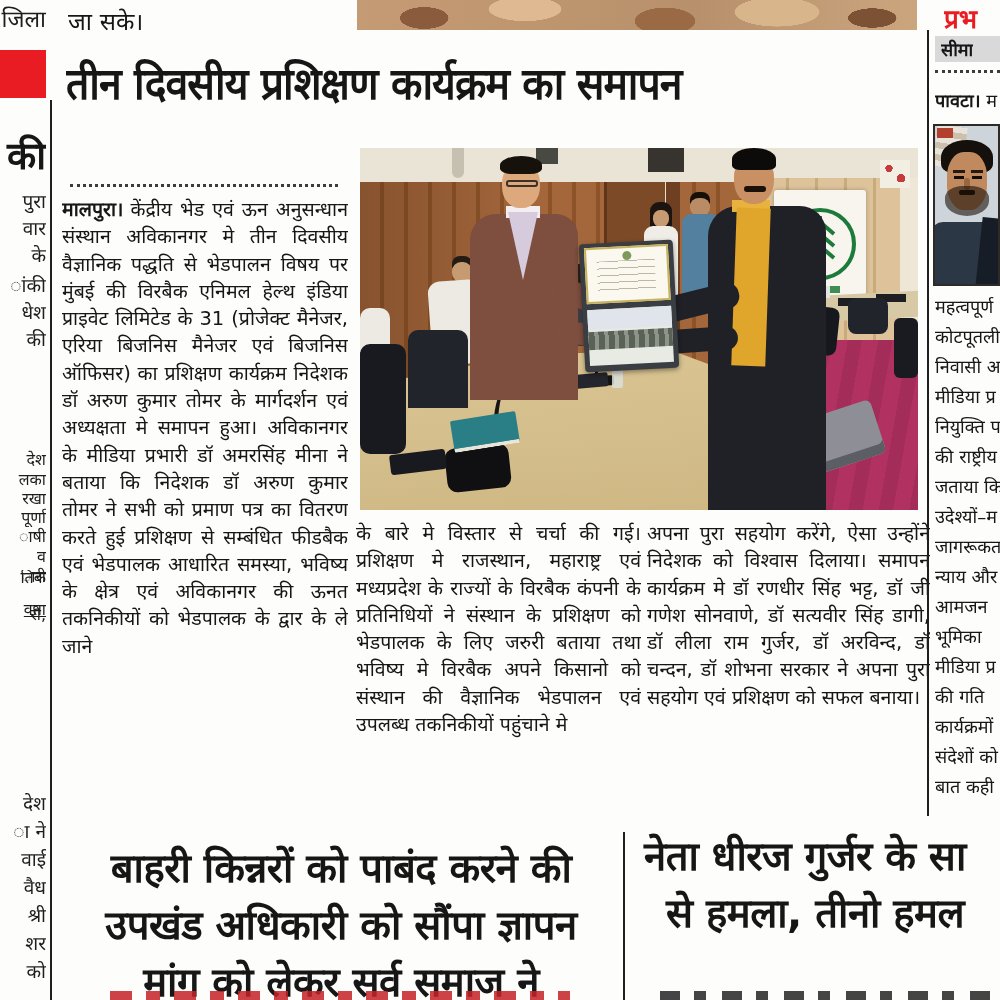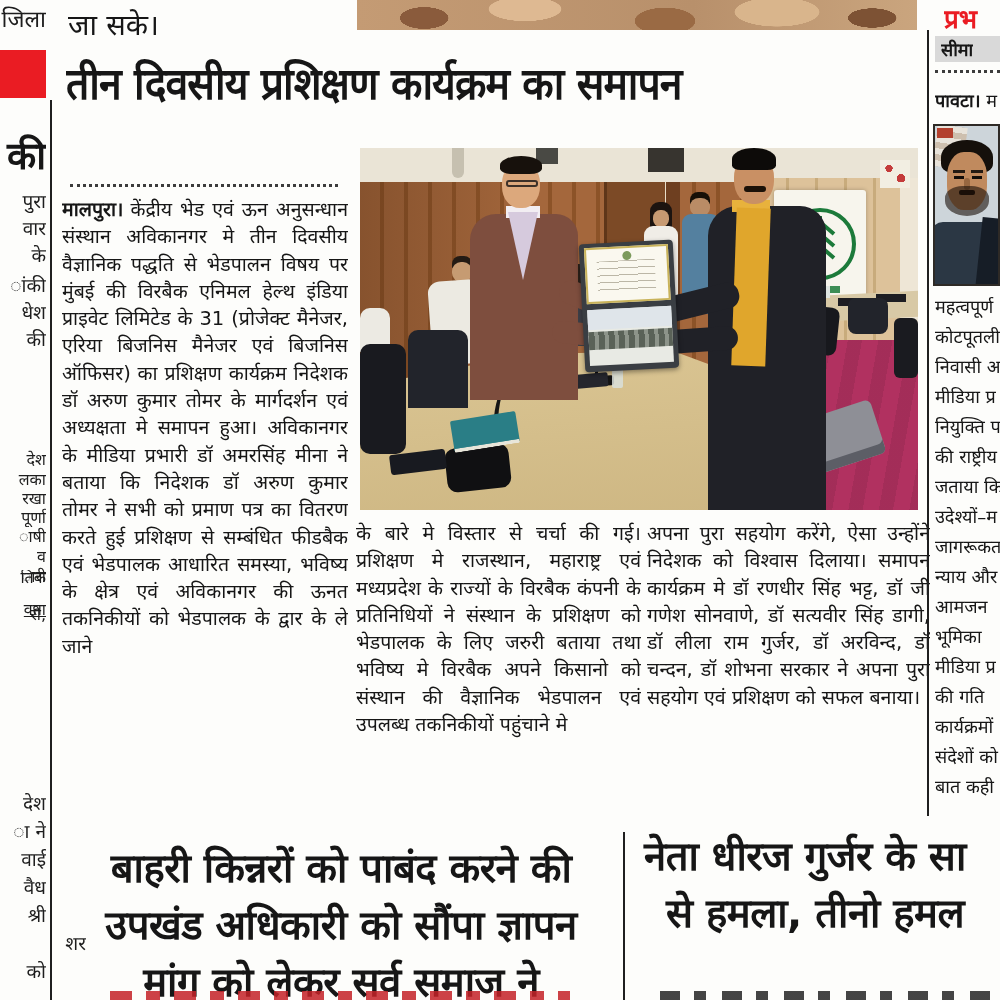--- a/index.html
+++ b/index.html
@@ -31,21 +31,21 @@
       radial-gradient(50px 22px at 55% 70%, #9a6a44 0 60%, transparent 61%),
       radial-gradient(70px 24px at 75% 40%, #d9b58c 0 60%, transparent 61%),
       radial-gradient(40px 16px at 92% 60%, #7d5234 0 60%, transparent 61%),
       linear-gradient(90deg,#c49b74,#b8906b 60%, #caa57e);}
 </style>
 </head>
 <body>
 
 <div class="page">
 
-  <div class="abs nw" style="left:68px;top:4px;width:260px;font-size:29px;">जा सके।</div>
+  <div class="abs nw" style="left:68px;top:4px;width:260px;font-size:24px;">जा सके।</div>
 
   <div class="topphoto"></div>
 
   <div class="abs fragA nw" style="left:0;top:6px;font-size:23px;">जिला</div>
   <div class="abs" style="left:0;top:50px;width:46px;height:48px;background:#ea1c23;"></div>
   <div class="abs rule-v" style="left:50px;top:100px;height:900px;"></div>
   <div class="abs nw" style="left:0;top:128px;width:46px;text-align:right;font-size:38px;font-weight:800;">की</div>
 
   <div class="abs fragA nw" style="left:0;top:188px;">पुरा</div>
   <div class="abs fragA nw" style="left:0;top:215px;">वार</div>
@@ -63,21 +63,21 @@
   <div class="abs frag nw" style="left:0;top:567px;">ारी</div>
   <div class="abs frag nw" style="left:0;top:570px;font-family:Liberation Mono, monospace;">तिक</div>
   <div class="abs frag nw" style="left:0;top:605px;">री,</div>
   <div class="abs frag nw" style="left:0;top:600px;text-decoration:underline;">वता</div>
 
   <div class="abs fragA nw" style="left:0;top:790px;">देश</div>
   <div class="abs fragA nw" style="left:0;top:818px;">ा ने</div>
   <div class="abs fragA nw" style="left:0;top:846px;">वाई</div>
   <div class="abs fragA nw" style="left:0;top:874px;">वैध</div>
   <div class="abs fragA nw" style="left:0;top:902px;">श्री</div>
-  <div class="abs fragA nw" style="left:0;top:930px;padding-left:40px;">शर</div>
+  <div class="abs fragA nw" style="left:0;top:930px;">शर</div>
   <div class="abs fragA nw" style="left:0;top:958px;">को</div>
 
   <div class="abs nw headline-main" style="left:66px;top:52px;width:854px;">तीन दिवसीय प्रशिक्षण कार्यक्रम का समापन</div>
 
   <div class="abs dotted" style="left:70px;top:184px;width:268px;"></div>
 
   <div class="abs bodytxt just" style="left:62px;top:196px;width:286px;height:632px;overflow:hidden;">
     <span class="b" style="padding-right:7px;">मालपुरा।</span><span>केंद्रीय भेड एवं ऊन अनुसन्धान संस्थान अविकानगर मे तीन दिवसीय वैज्ञानिक पद्धति से भेडपालन विषय पर मुंबई की विरबैक एनिमल हेल्थ इंडिया प्राइवेट लिमिटेड के 31 (प्रोजेक्ट मैनेजर, एरिया बिजनिस मैनेजर एवं बिजनिस ऑफिसर) का प्रशिक्षण कार्यक्रम निदेशक डॉ अरुण कुमार तोमर के मार्गदर्शन एवं अध्यक्षता मे समापन हुआ। अविकानगर के मीडिया प्रभारी डॉ अमरसिंह मीना ने बताया कि निदेशक डॉ अरुण कुमार तोमर ने सभी को प्रमाण पत्र का वितरण करते हुई प्रशिक्षण से सम्बंधित फीडबैक एवं भेडपालक आधारित समस्या, भविष्य के क्षेत्र एवं अविकानगर की ऊनत तकनिकीयों को भेडपालक के द्वार के ले जाने</span>
   </div>
 

